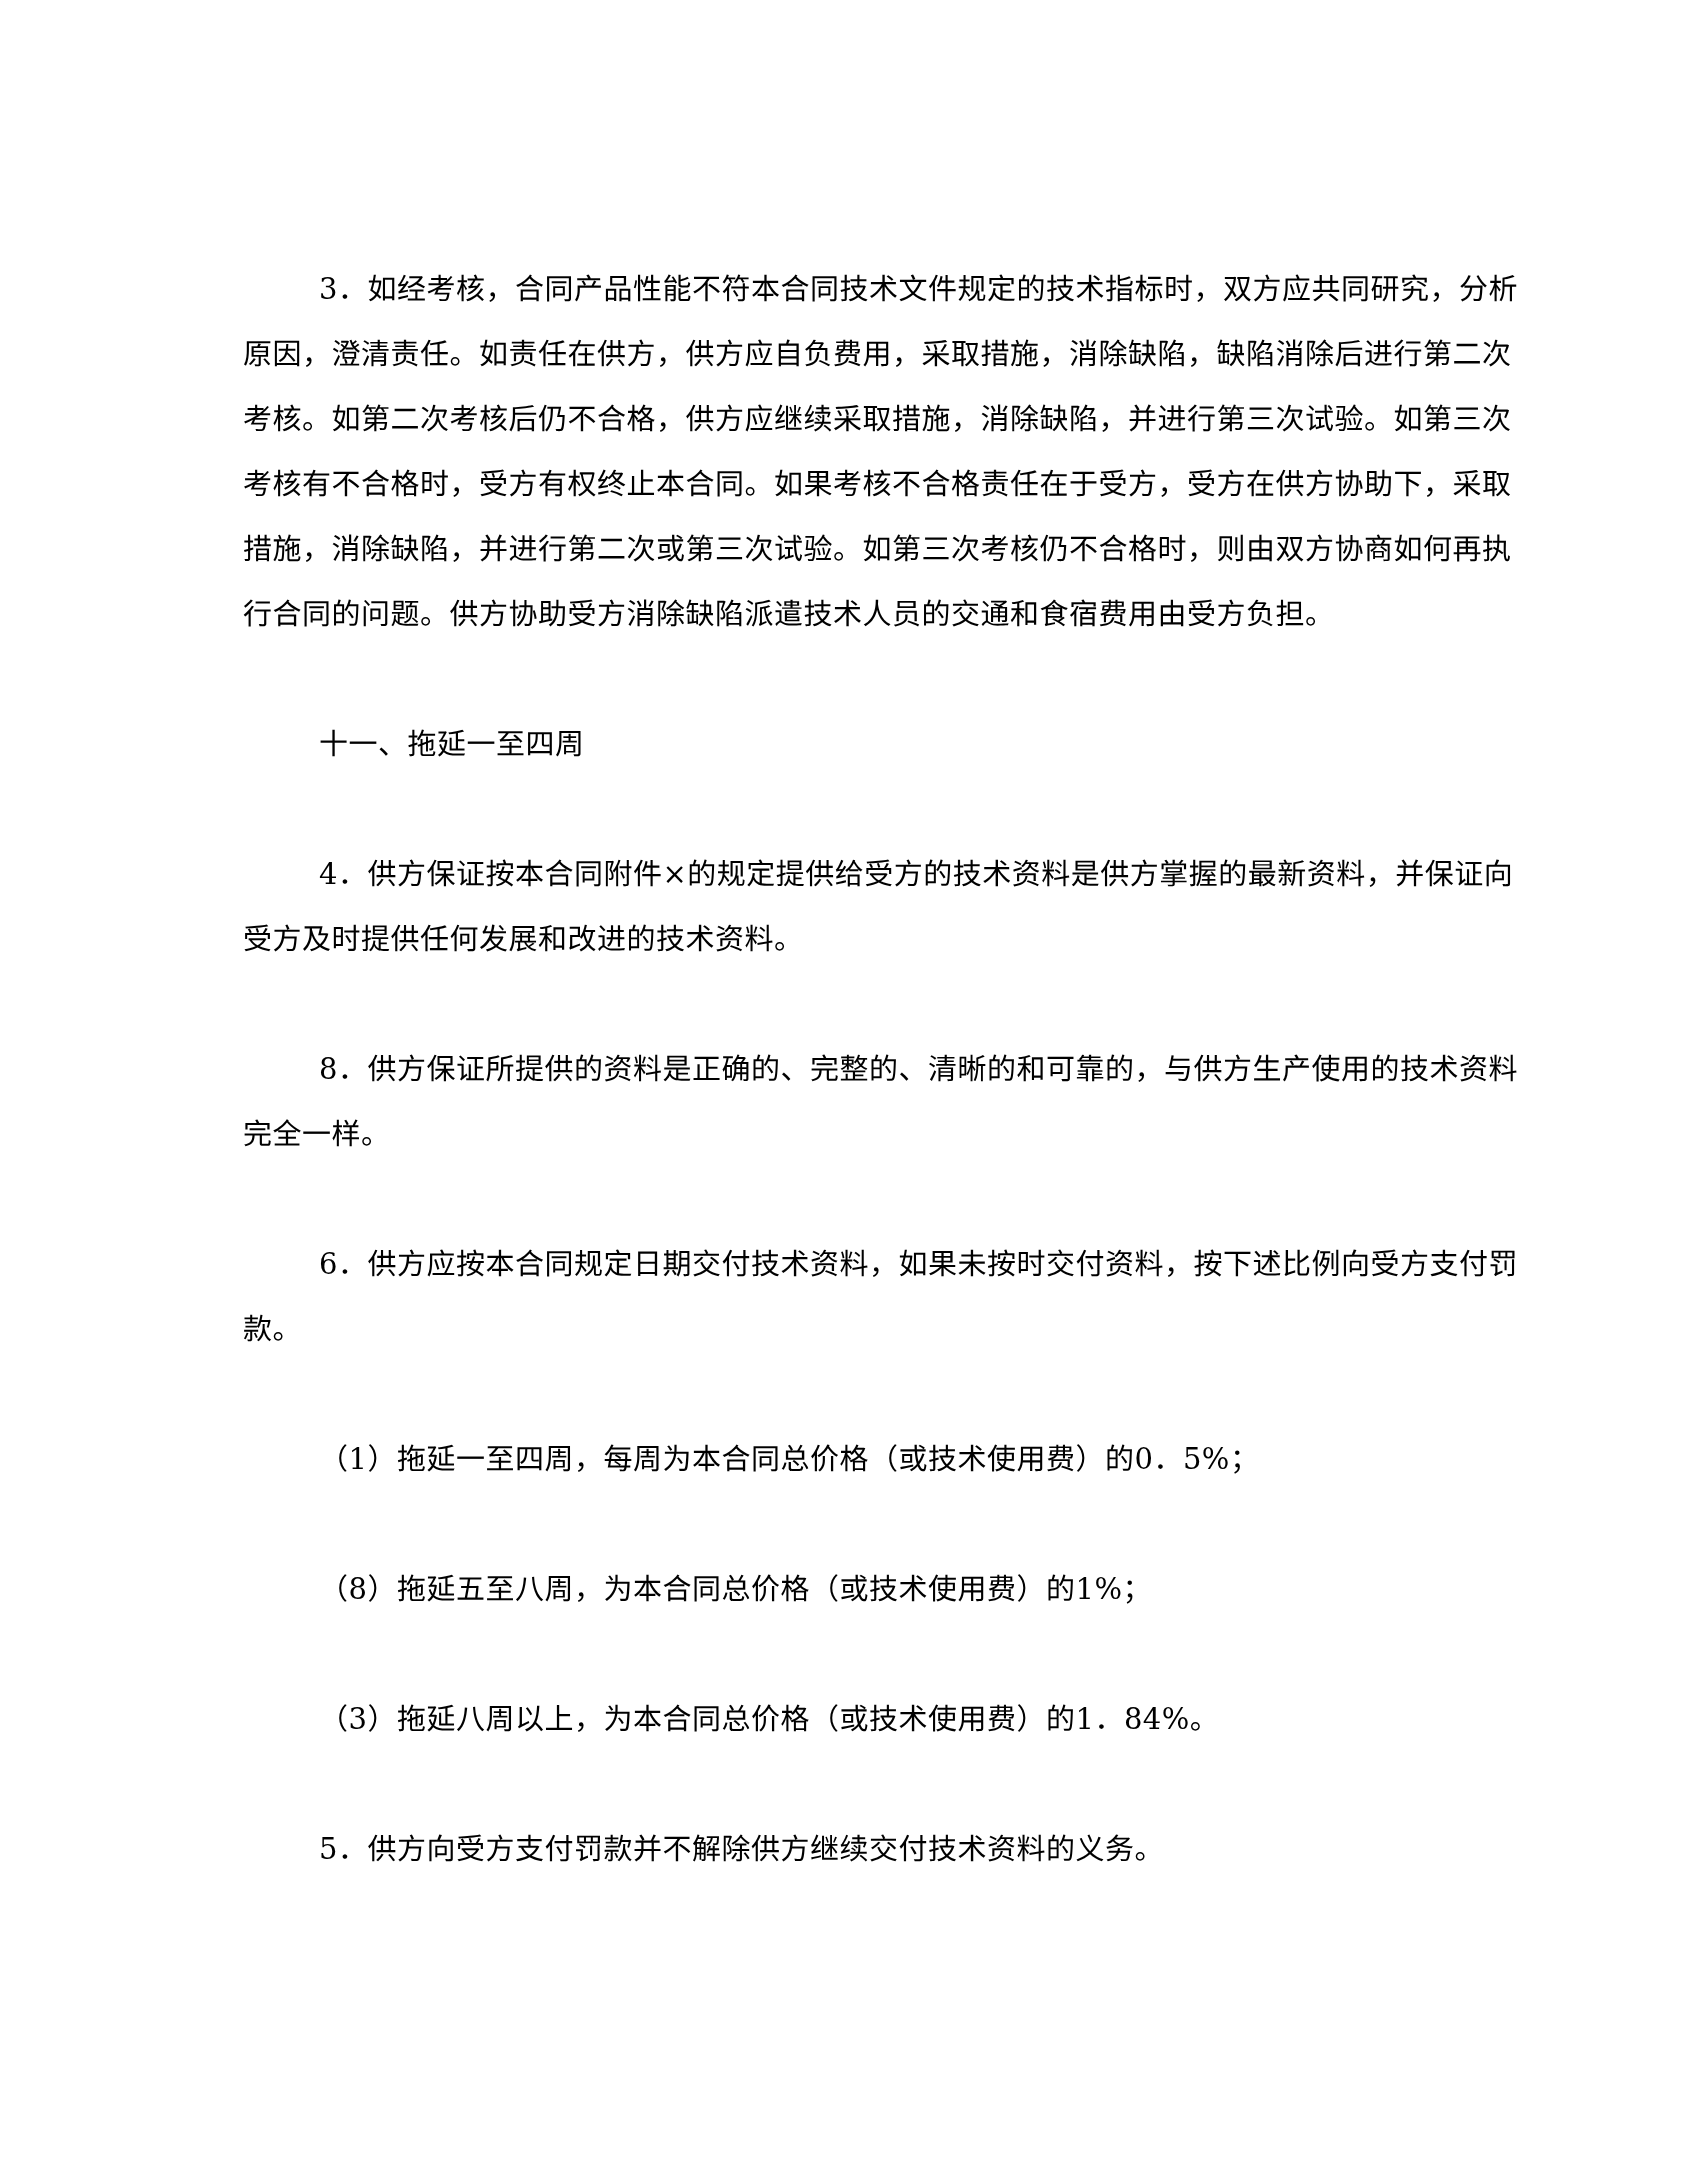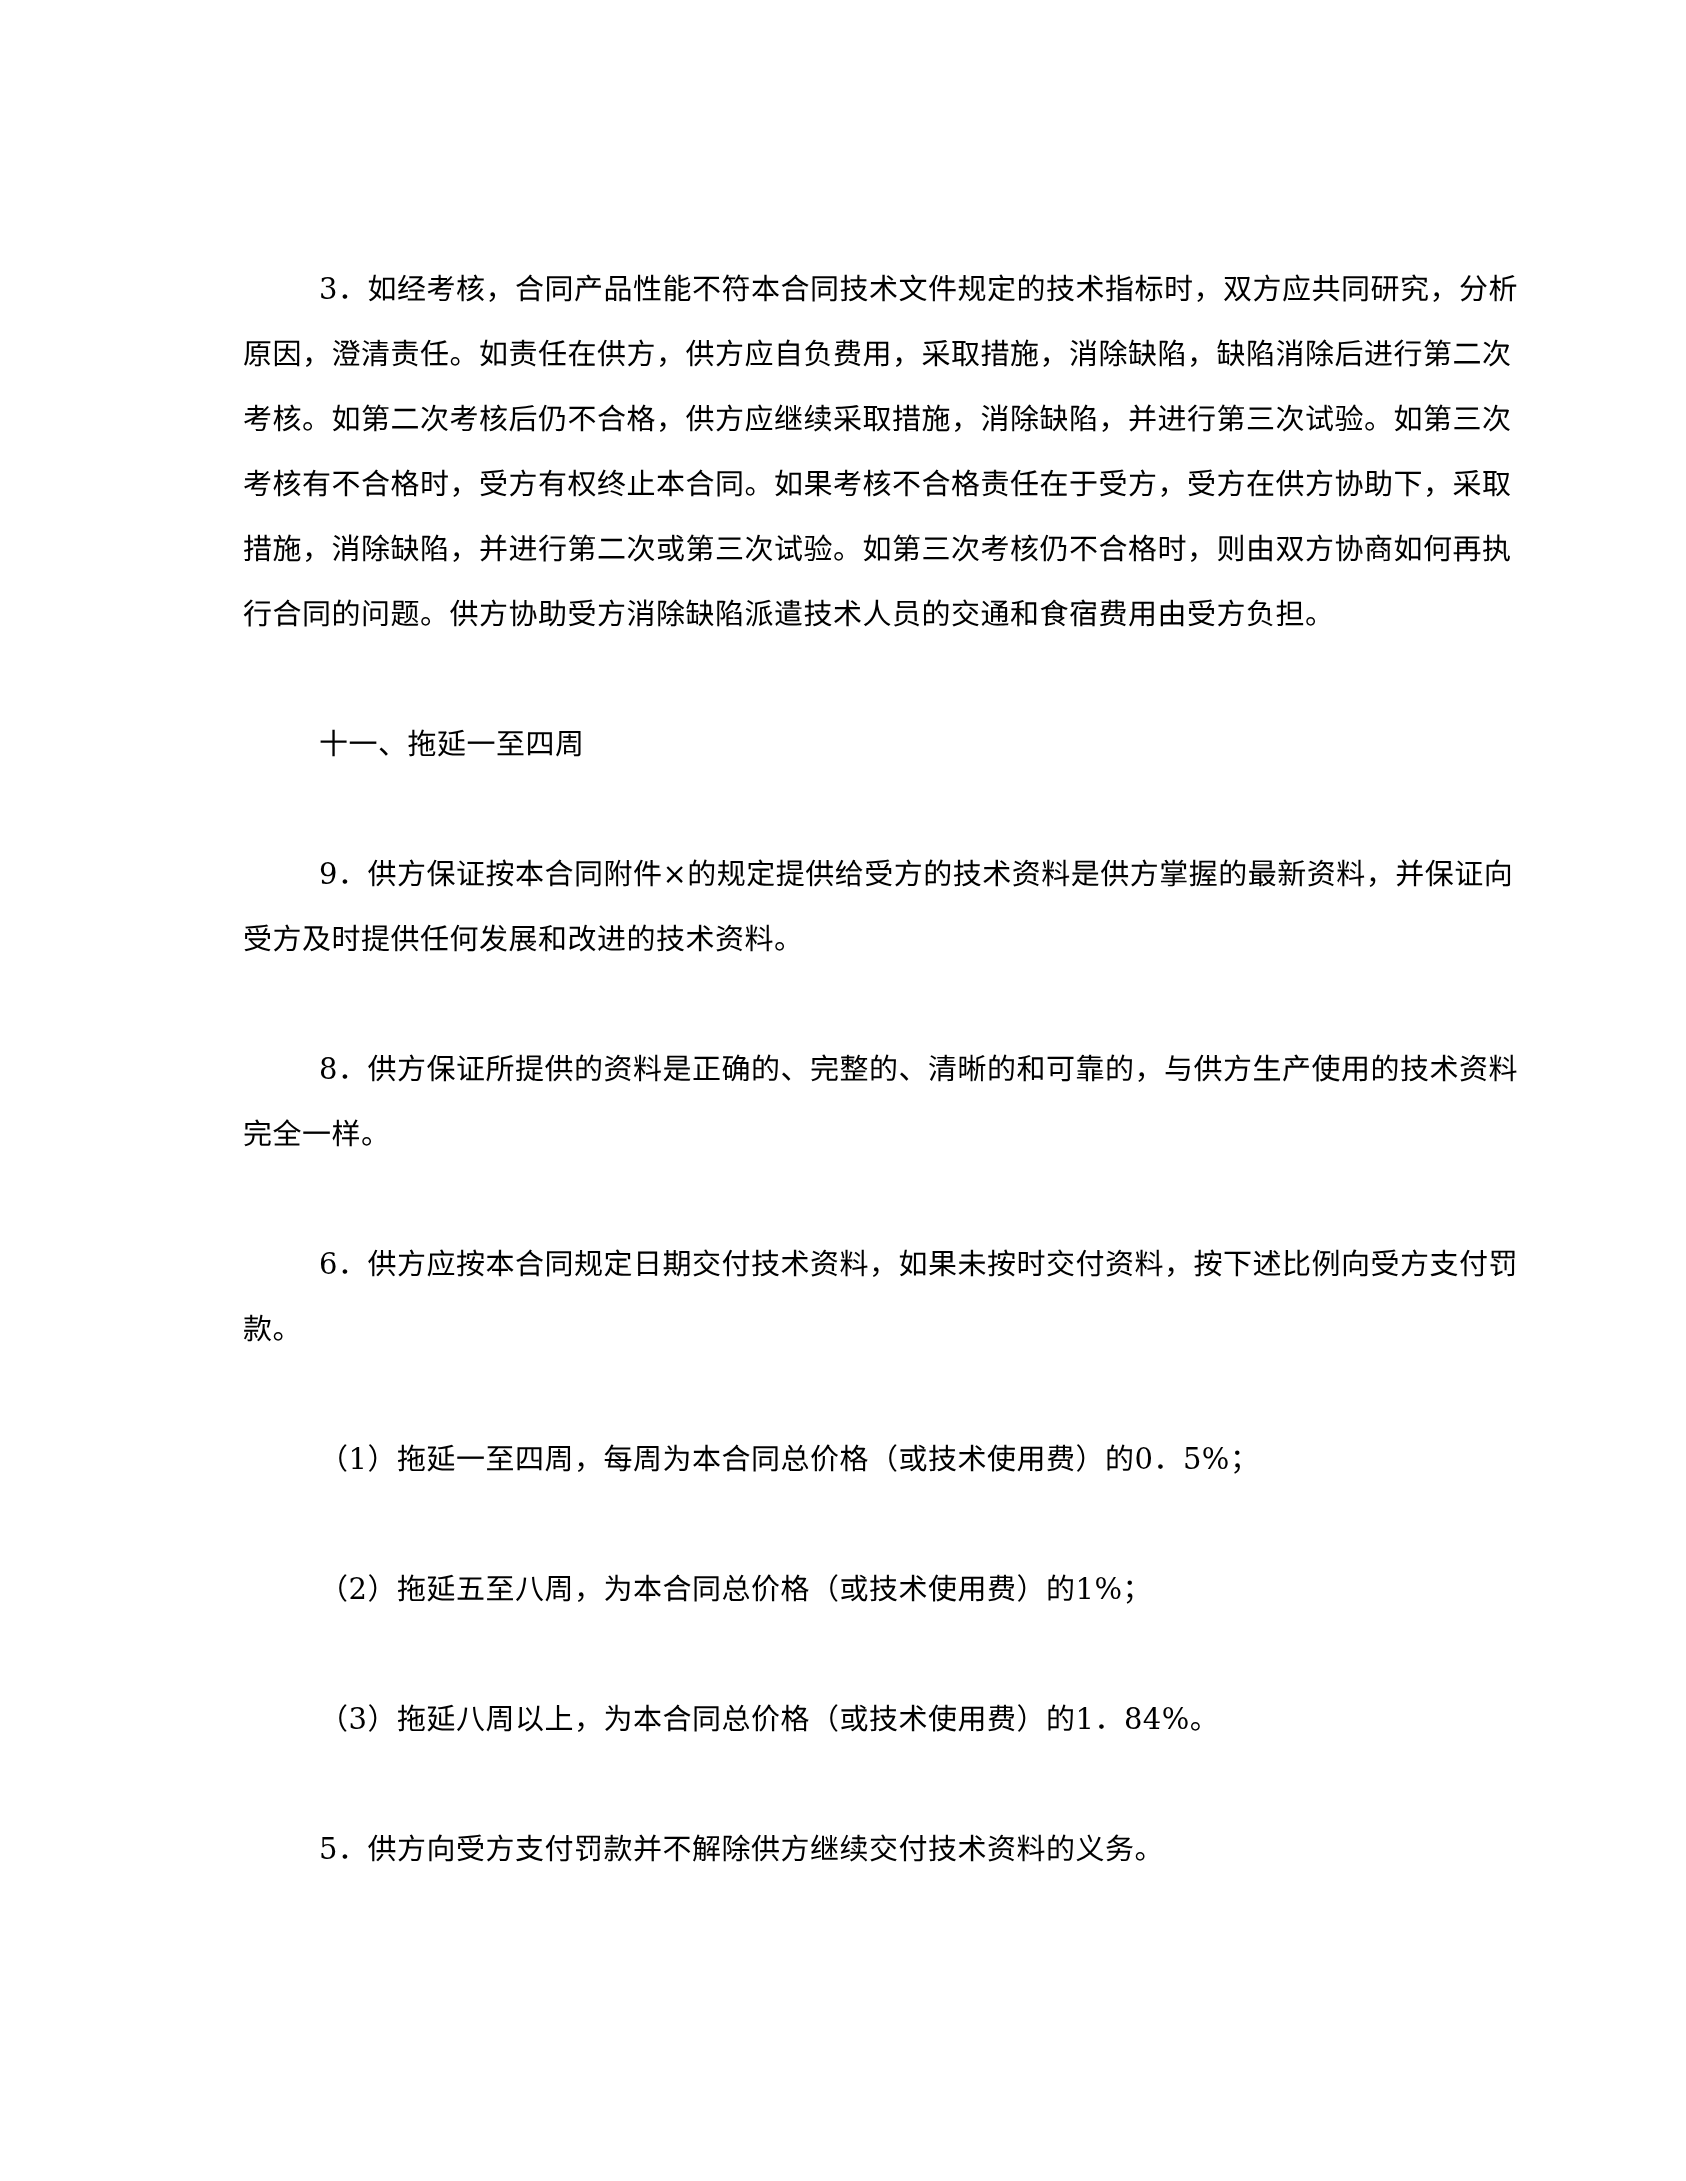--- a/index.html
+++ b/index.html
@@ -39,21 +39,21 @@
     
     font-weight: normal;
   }
 </style>
 </head>
 <body>
 
 <div class="page">
   <p class="para">3．如经考核，合同产品性能不符本合同技术文件规定的技术指标时，双方应共同研究，分析原因，澄清责任。如责任在供方，供方应自负费用，采取措施，消除缺陷，缺陷消除后进行第二次考核。如第二次考核后仍不合格，供方应继续采取措施，消除缺陷，并进行第三次试验。如第三次考核有不合格时，受方有权终止本合同。如果考核不合格责任在于受方，受方在供方协助下，采取措施，消除缺陷，并进行第二次或第三次试验。如第三次考核仍不合格时，则由双方协商如何再执行合同的问题。供方协助受方消除缺陷派遣技术人员的交通和食宿费用由受方负担。</p>
   <p class="para heading">十一、拖延一至四周</p>
-  <p class="para">9．供方保证按本合同附件×的规定提供给受方的技术资料是供方掌握的最新资料，并保证向受方及时提供任何发展和改进的技术资料。</p>
+  <p class="para">4．供方保证按本合同附件×的规定提供给受方的技术资料是供方掌握的最新资料，并保证向受方及时提供任何发展和改进的技术资料。</p>
   <p class="para">8．供方保证所提供的资料是正确的、完整的、清晰的和可靠的，与供方生产使用的技术资料完全一样。</p>
   <p class="para">6．供方应按本合同规定日期交付技术资料，如果未按时交付资料，按下述比例向受方支付罚款。</p>
   <p class="para">（1）拖延一至四周，每周为本合同总价格（或技术使用费）的0．5%；</p>
-  <p class="para">（2）拖延五至八周，为本合同总价格（或技术使用费）的1%；</p>
+  <p class="para">（8）拖延五至八周，为本合同总价格（或技术使用费）的1%；</p>
   <p class="para">（3）拖延八周以上，为本合同总价格（或技术使用费）的1．84%。</p>
   <p class="para">5．供方向受方支付罚款并不解除供方继续交付技术资料的义务。</p>
 </div>
 
 
 </body></html>

